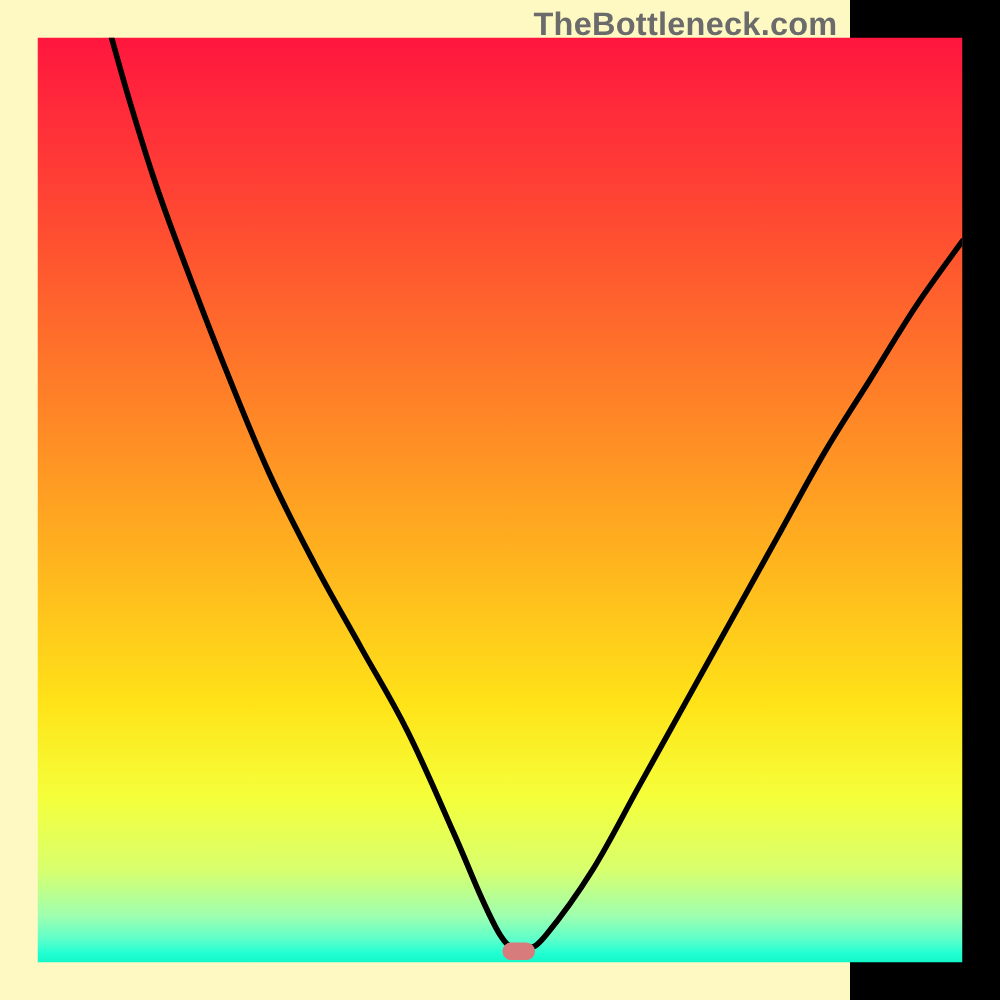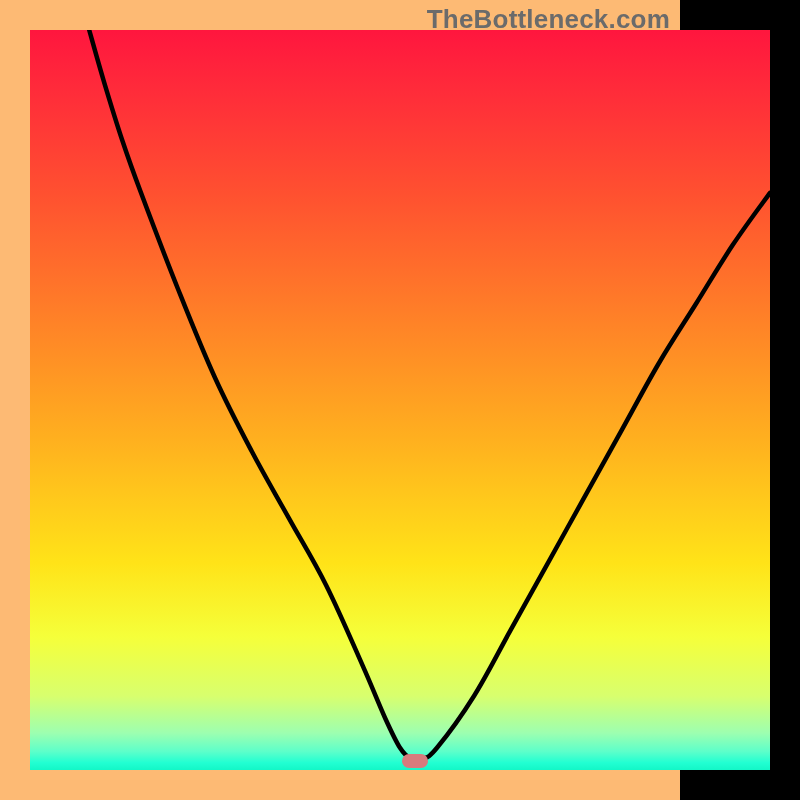--- a/index.html
+++ b/index.html
@@ -1,21 +1,21 @@
 <!DOCTYPE html>
 <html><head>
 <meta charset="utf-8">
 <style>
   * { margin: 0; padding: 0; box-sizing: border-box; }
   html, body { width: 800px; height: 800px; overflow: hidden; background: #000; }
   .frame {
     position: relative;
     width: 680px;
     height: 800px;
-    background: #fdba74;
+    background: #fef9c3;
   }
   .watermark {
     position: absolute;
     top: 4px;
     right: 10px;
     font-family: Arial, Helvetica, sans-serif;
     font-size: 26px;
     font-weight: 600;
     color: #6b6b6b;
     letter-spacing: 0.2px;

